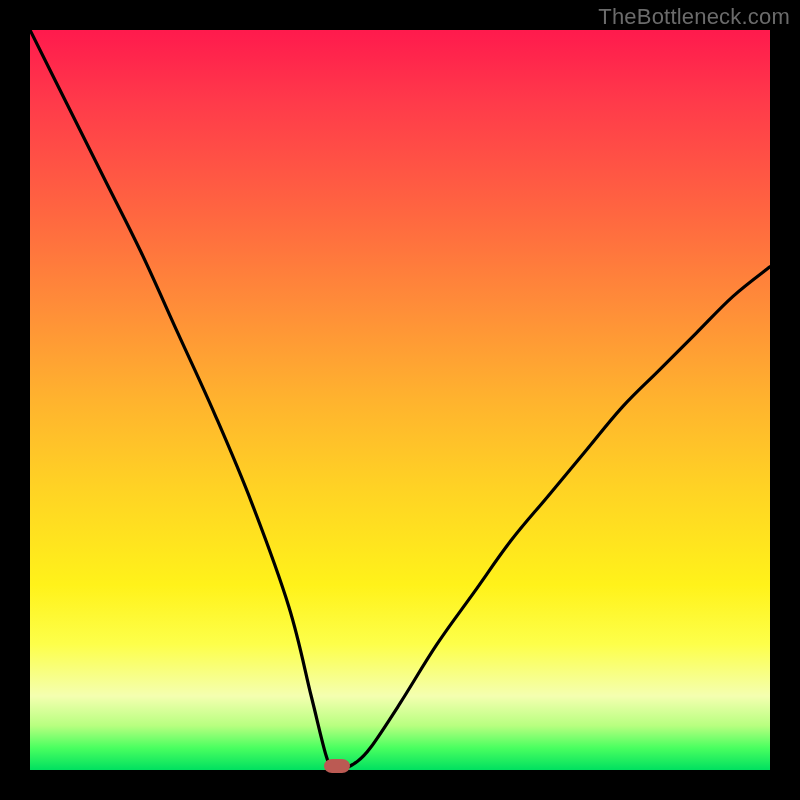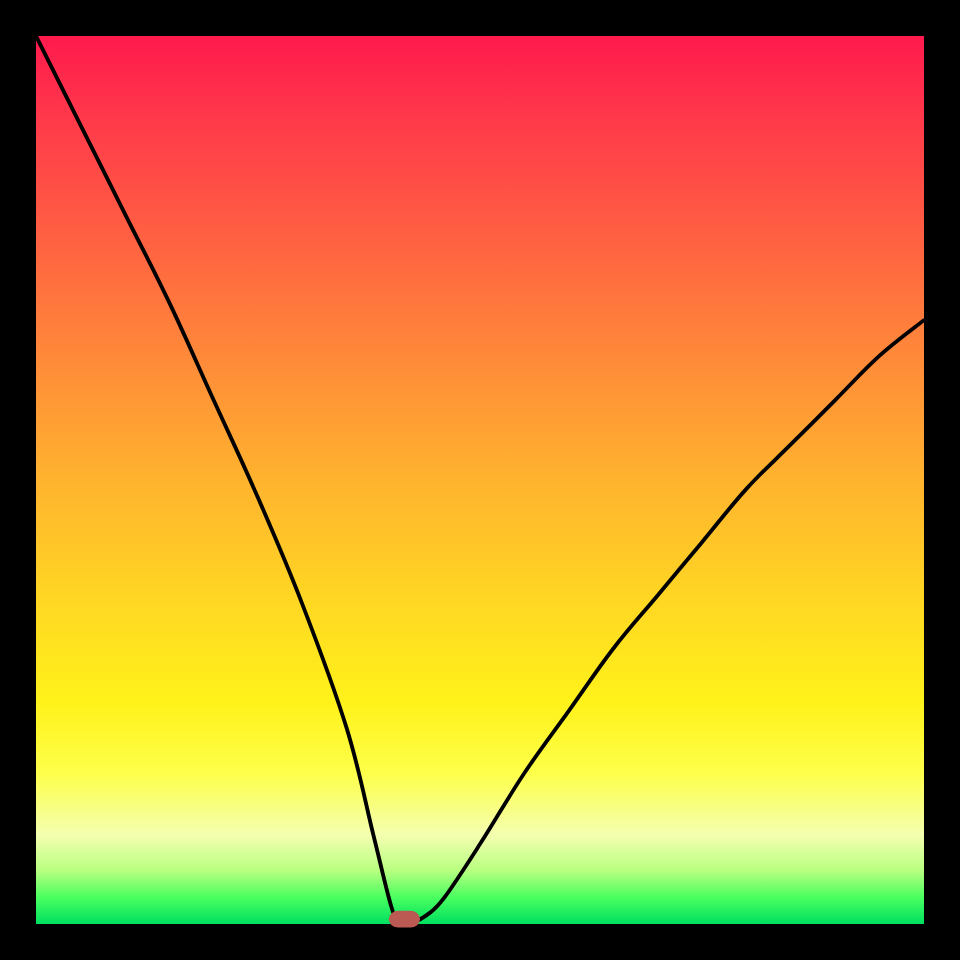--- a/index.html
+++ b/index.html
@@ -69,13 +69,14 @@
 </head>
 <body>
 
 <div class="frame">
   <div class="plot">
     <svg class="curve" viewBox="0 0 740 740" preserveAspectRatio="none">
       <path id="curve-path" fill="none" stroke="#000" stroke-width="3.2" stroke-linejoin="round" stroke-linecap="round" d="M 0,0 C 6.66,13.32 23.68,47.36 37,74 C 50.32,100.64 60.68,121.36 74,148 C 87.32,174.64 97.68,194.028 111,222 C 124.32,249.972 134.68,274.096 148,303.40000000000003 C 161.32,332.70400000000006 171.68,354.164 185,384.8 C 198.32,415.43600000000004 208.68,438.968 222,473.6 C 235.32,508.232 248.344,542.5680000000001 259,577.2 C 269.656,611.832 274.53999999999996,639.36 281.2,666 C 287.86,692.64 292.004,711.88 296,725.2 C 299.996,738.5200000000001 300.736,737.336 303.4,740 C 306.06399999999996,742.664 306.80400000000003,741.332 310.8,740 C 314.796,738.668 320.272,736.596 325.6,732.6 C 330.92800000000005,728.604 332.408,728.456 340.40000000000003,717.8 C 348.39200000000005,707.1439999999999 358.012,692.048 370,673.4 C 381.988,654.752 393.68000000000006,634.1800000000001 407.00000000000006,614.2 C 420.32000000000005,594.22 430.68,581.048 444,562.4 C 457.32,543.752 467.68,527.916 481,510.6 C 494.32,493.28400000000005 504.68,482.18399999999997 518,466.2 C 531.32,450.216 541.68,437.784 555,421.8 C 568.32,405.81600000000003 578.68,392.052 592,377.40000000000003 C 605.32,362.74800000000005 615.68,353.71999999999997 629,340.4 C 642.32,327.08 652.68,316.72 666,303.40000000000003 C 679.32,290.08000000000004 689.68,278.388 703,266.4 C 716.32,254.41199999999998 733.34,242.12799999999996 740,236.79999999999995"></path>
     </svg>
     <div id="marker" class="marker" style="left: 307.1px; top: 736.3px;"></div>
   </div>
+  <div class="watermark">TheBottleneck.com</div>
 </div>
 
 </body></html>

